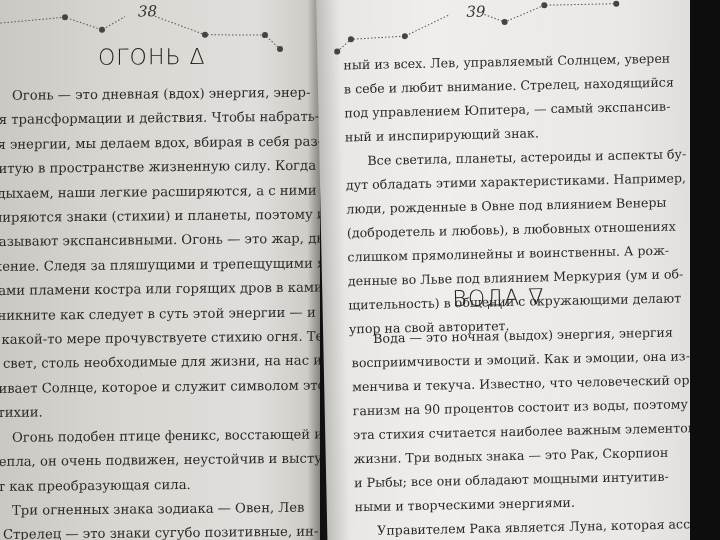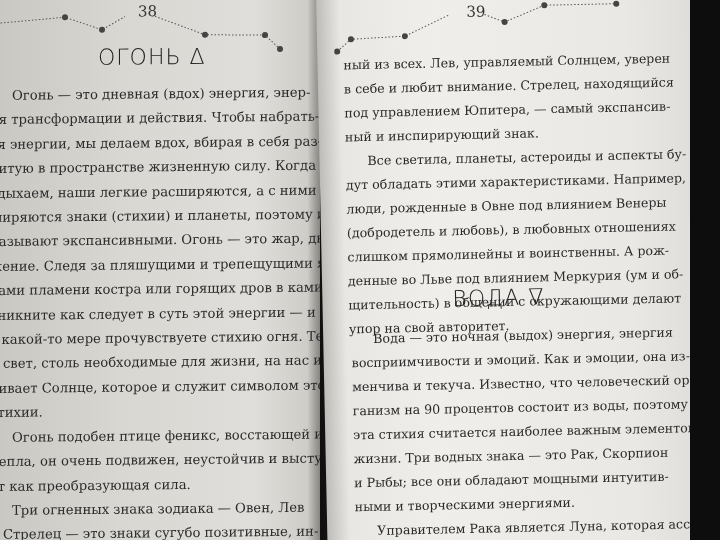--- a/index.html
+++ b/index.html
@@ -21,21 +21,21 @@
     background: linear-gradient(90deg, #bdbcb8 0%, #e8e7e3 6%, #efeeea 30%, #e9e8e4 80%, #dddcd8 100%);
     transform: rotate(-1.2deg);
     transform-origin: top left;
     overflow:hidden;
   }
   .top-dark {
     position:absolute; left:200px; top:-20px; width:200px; height:40px;
     background:#2a2a2a; border-radius:0 0 40px 40px;
   }
   .page-num {
-    position:absolute; font-size:15px; color:#333;
+    position:absolute; font-size:15px; color:#333;font-style:italic;
   }
   .deco { position:absolute; }
   .heading {
     position:absolute; font-family:"DejaVu Sans", "Liberation Sans", sans-serif;
     font-size:22px; letter-spacing:1px; color:#222; font-weight:300;
   }
   .text {
     position:absolute; color:#2b2b2b; font-size:13.2px; line-height:24.4px;
     text-align:justify;
   }

